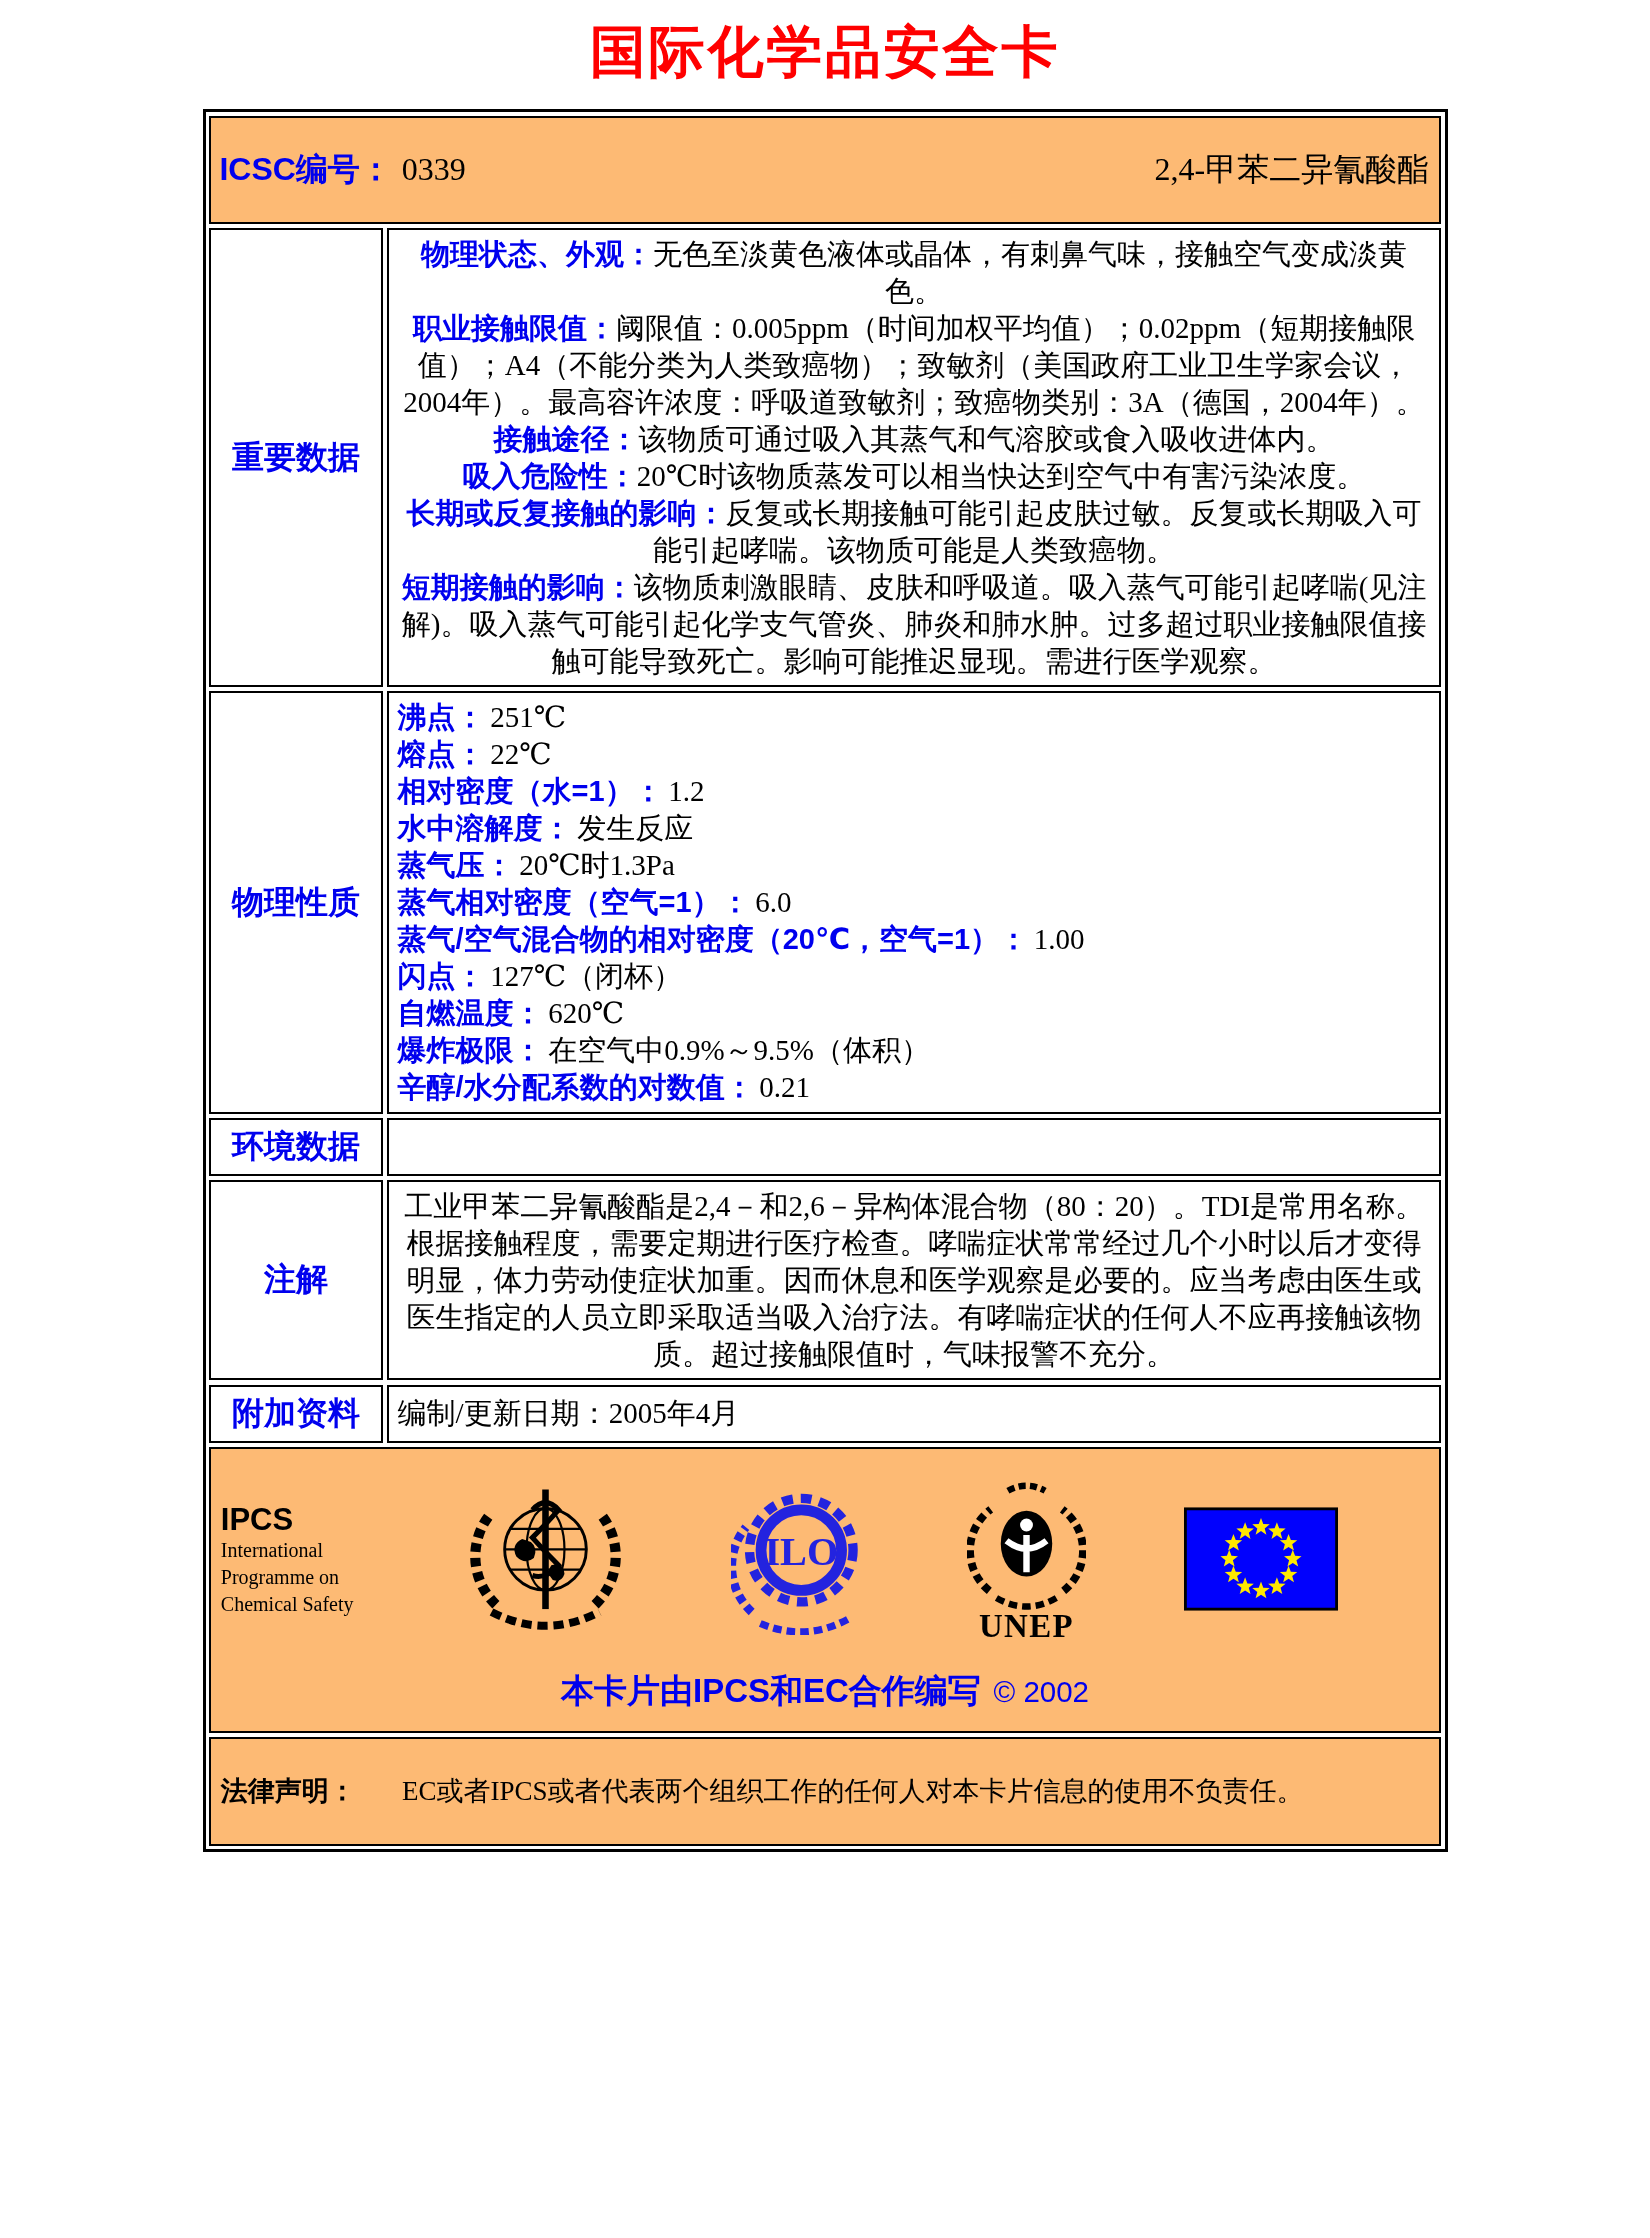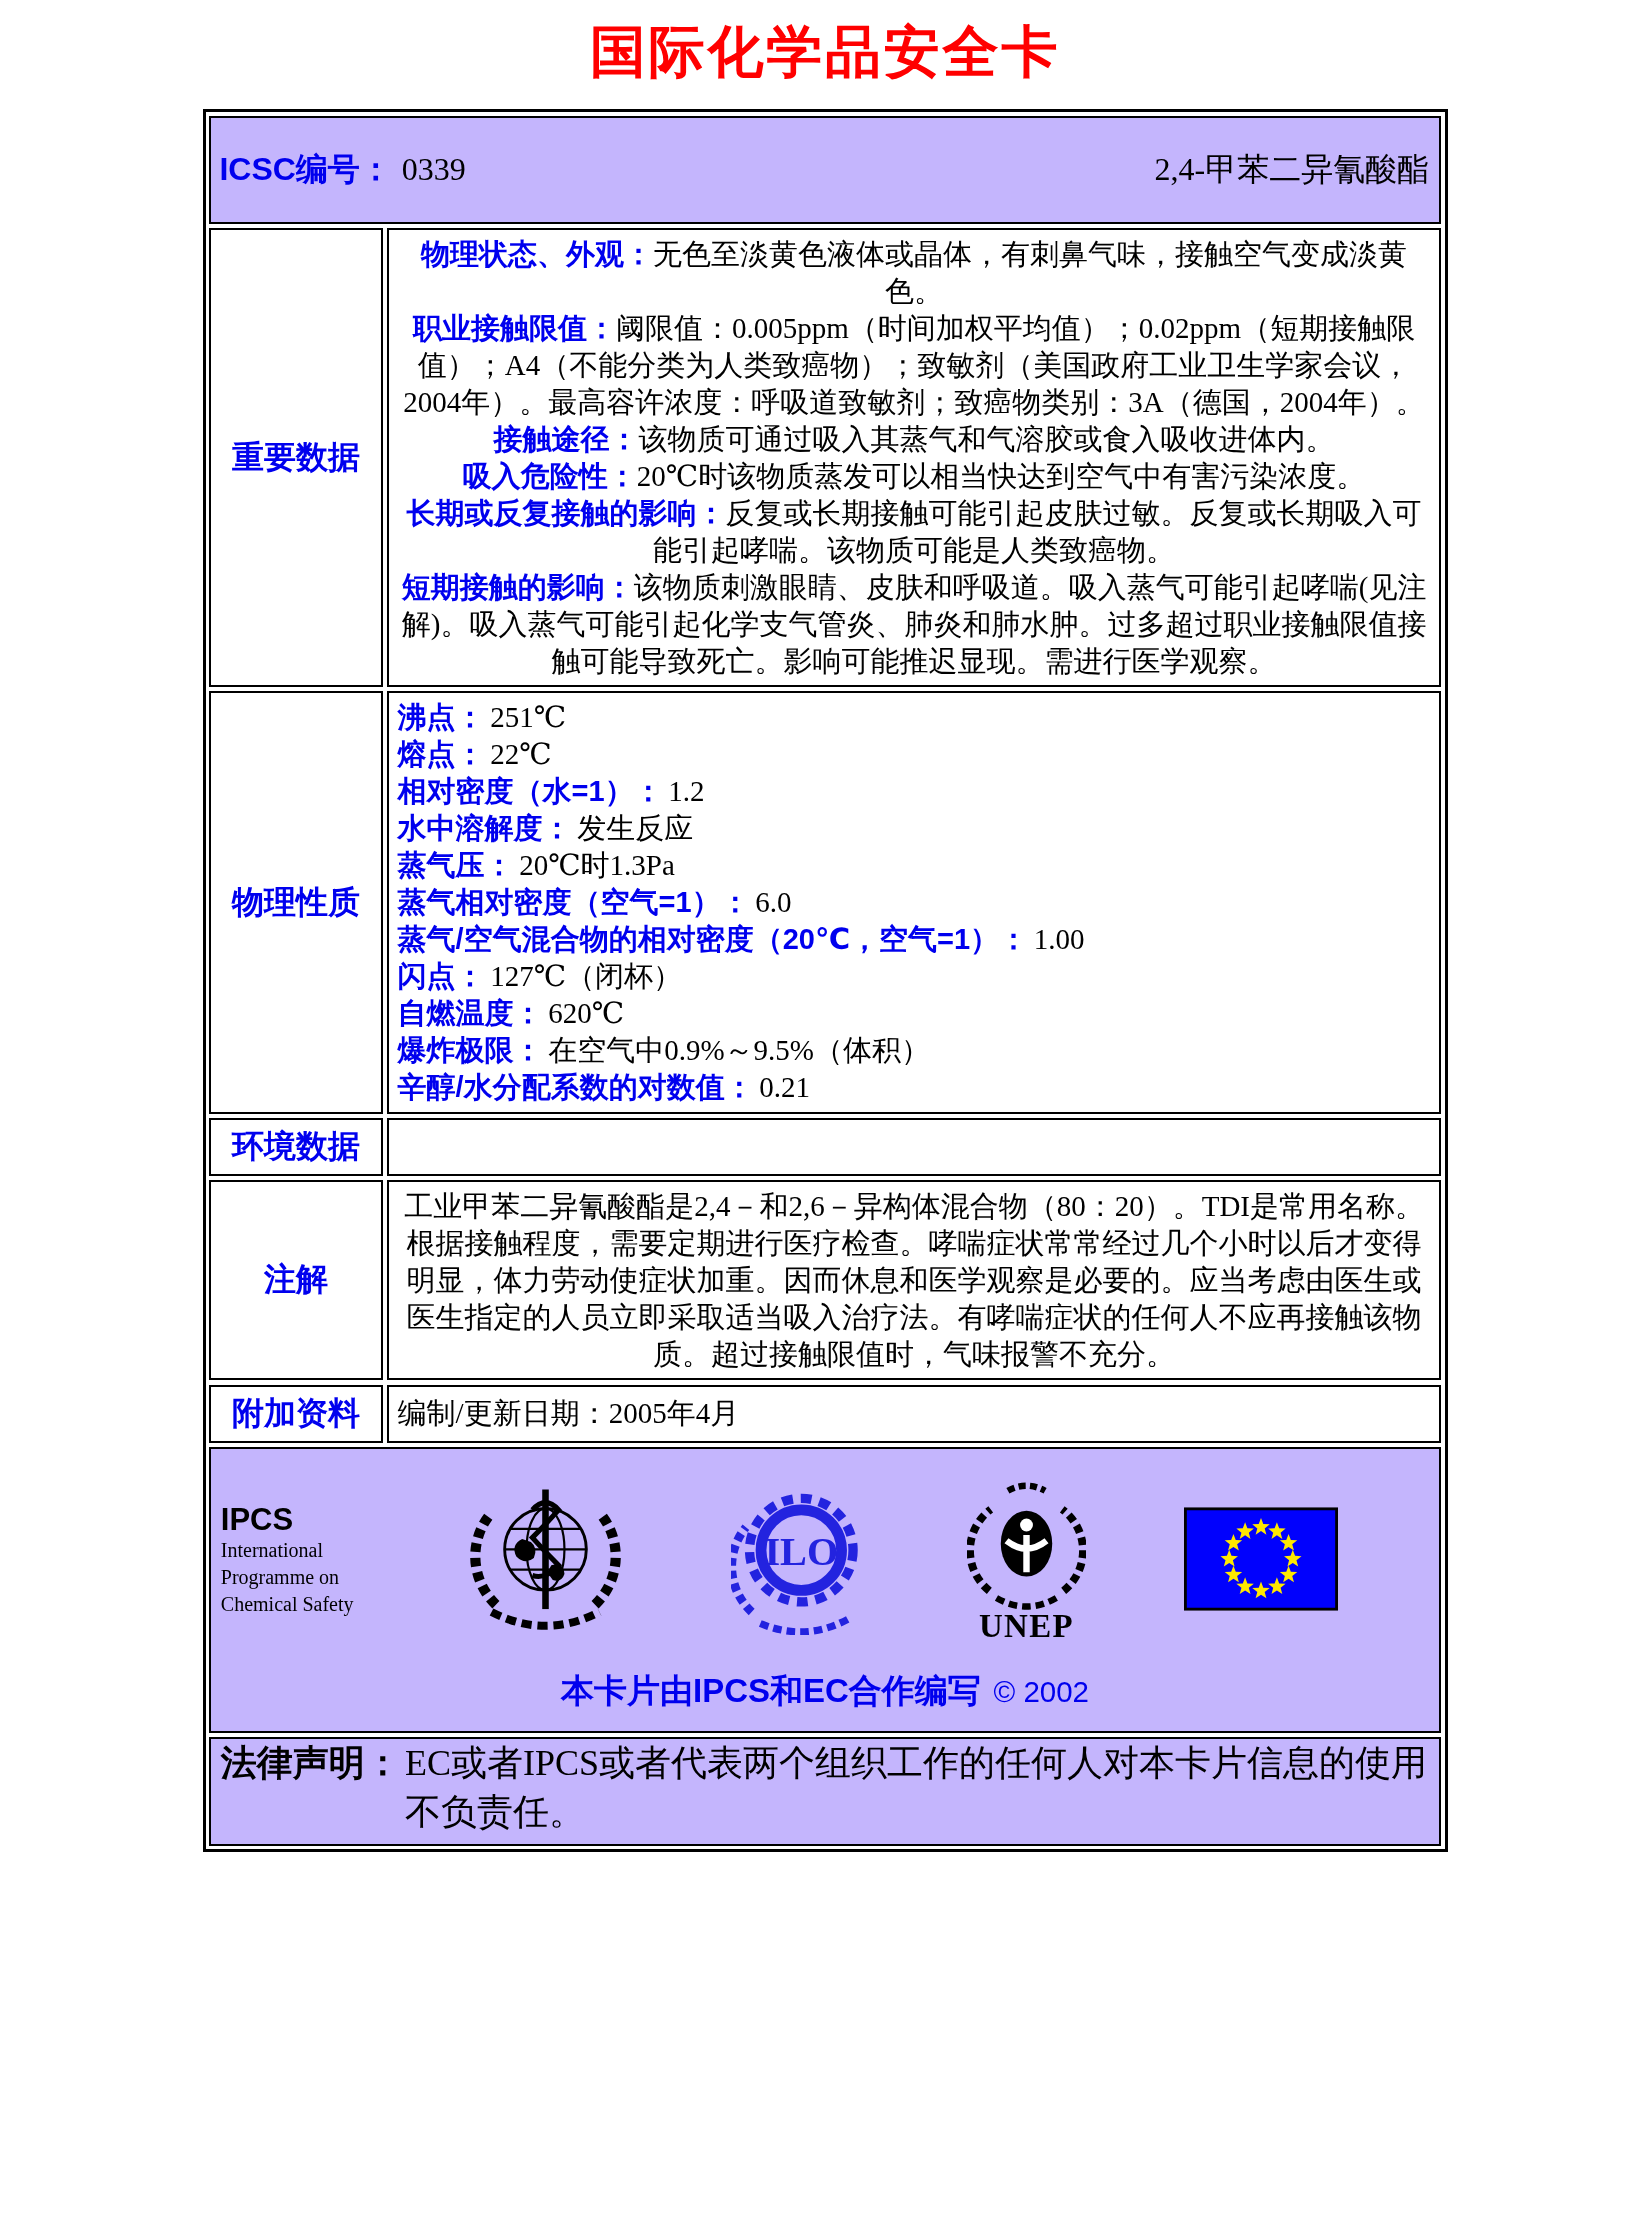--- a/index.html
+++ b/index.html
@@ -22,21 +22,21 @@
   .card {
     width: 1232px;
     margin: 0 auto;
     border: 3.5px solid #000;
     padding: 3.5px;
     display: flex;
     flex-direction: column;
     gap: 4.2px;
     background: #fff;
   }
-  .box { border: 2.1px solid #000; background: #c4b5fd; }
+  .box { border: 2.1px solid #000; background: #fdba74; gap: 42px; }
   .row-split { display: flex; gap: 4.2px; }
   .label-cell {
     border: 2.1px solid #000;
     width: 170px; min-width: 170px;
     display: flex; align-items: center; justify-content: center;
     font-family: "Liberation Sans", "DejaVu Sans", sans-serif;
     font-weight: bold;
     font-size: 32px;
     color: #0000EE;
     text-align: center;
@@ -80,23 +80,23 @@
     text-align: center;
     margin-top: 7px;
     font-family: "Liberation Sans", "DejaVu Sans", sans-serif;
     color: #0000EE;
   }
   .caption-main { font-weight: bold; font-size: 33px; }
   .caption-copy { font-weight: normal; font-size: 29.5px; margin-left: 12.6px; }
 
   .legal-box {
     min-height: 105px;
-    display: flex; align-items: flex-start;
+    display: flex; align-items: center;
     padding: 0 9.8px;
-    font-size: 36px;
+    font-size: 27px;
   }
   .legal-label {
     font-family: "Liberation Sans", "DejaVu Sans", sans-serif;
     font-weight: bold; color: #000; white-space: nowrap;
   }
   .legal-text { color: #000; margin-left: 4.2px; }
   svg text { font-family: "Liberation Serif", "DejaVu Serif", serif; }
 </style>
 </head>
 <body>

